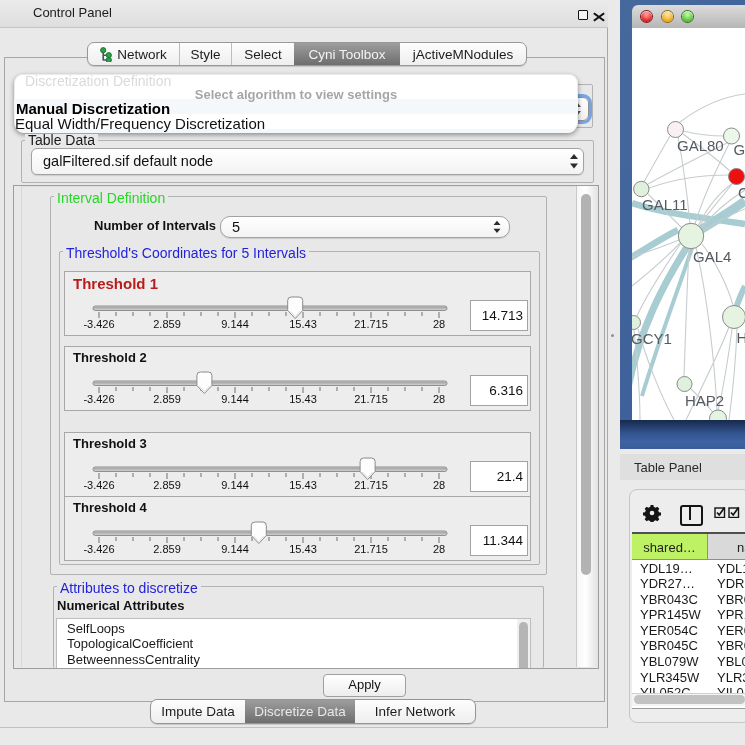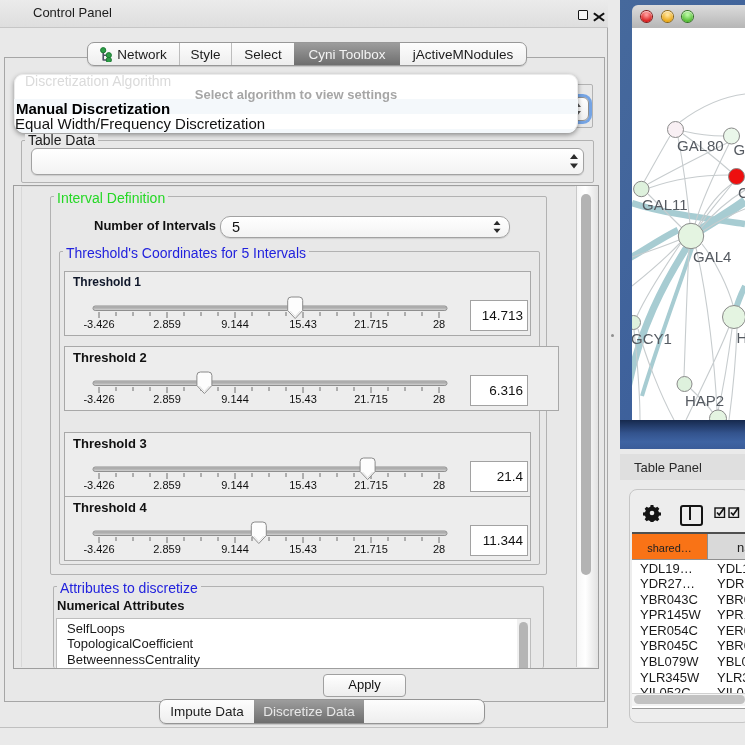--- a/index.html
+++ b/index.html
@@ -48,28 +48,29 @@
 <div class="abs" style="left:566px;top:97px;width:21px;height:22px;background:linear-gradient(#ffffff,#f0f0f0);border:1px solid #8f8f8f;border-radius:6px;box-shadow:0 0 0 3px rgba(96,152,227,.85);">
   <svg width="21" height="22" viewBox="0 0 21 22">
       <path d="M7 9 L10.5 4.5 L14 9 Z M7 13 L10.5 17.5 L14 13 Z" fill="#555"></path>
     </svg>
 </div>
 
 <div class="abs" style="left:14px;top:74px;width:564px;height:59px;background:#ffffff;border-radius:9px 9px 11px 11px;box-shadow:0 2px 5px rgba(0,0,0,.4), inset 0 0 0 1px rgba(210,210,210,.45);overflow:hidden;">
     <div style="position:absolute;left:0;top:24.5px;width:100%;height:15px;background:#f4f8fb;"></div>
     <div style="position:absolute;left:0;top:54.5px;width:100%;height:4.5px;background:#f4f8fb;"></div>
   </div>
-<div class="abs" style="left:25px;top:73px;font-size:14px;color:#dadada;">Discretization Algorithm</div>
+<div class="abs" style="left:25px;top:73px;font-size:14px;color:#dadada;">Discretization Definition</div>
 <div class="abs" style="left:14px;top:87px;width:564px;text-align:center;font-size:13px;font-weight:bold;color:#a6a6a6;">Select algorithm to view settings</div>
 <div class="abs" style="left:16px;top:100px;font-size:15px;font-weight:bold;color:#000;">Manual Discretization</div>
 <div class="abs" style="left:15px;top:114.5px;font-size:15px;color:#111;">Equal Width/Frequency Discretization</div>
 
 <div class="group" style="left:21px;top:140px;width:571px;height:41px;"></div>
 <div class="gtitle" style="left:25px;top:134px;color:#1c1c1c;">Table Data</div>
 <div class="combo" style="left:31px;top:148px;width:551px;height:25px;">
+  <div class="ct" style="line-height:25px;">galFiltered.sif default node</div>
   <svg class="arr" style="right:3px;top:3px;" width="12" height="19" viewBox="0 0 12 19">
       <path d="M2 7 L6 2 L10 7 Z M2 11.5 L6 16.5 L10 11.5 Z" fill="#2b2b2b"></path>
     </svg>
 </div>
 
 <div class="abs" style="left:13px;top:185px;width:584px;height:482px;background:#e8e8e8;border:1px solid #9e9e9e;"></div>
 
 <div class="abs" style="left:576px;top:186px;width:21px;height:481px;background:linear-gradient(90deg,#f6f6f6,#ffffff 40%,#e2e2e2);border-left:1px solid #c9c9c9;"></div>
 <div class="abs" style="left:581px;top:194px;width:10px;height:381px;background:#b3b3b3;border-radius:5px;"></div>
 
@@ -84,37 +85,37 @@
   <div class="ct" style="line-height:20px;">5</div>
   <svg class="arr" style="right:7px;top:2px;" width="10" height="16" viewBox="0 0 10 16">
       <path d="M1.5 6 L5 1.8 L8.5 6 Z M1.5 9.7 L5 13.9 L8.5 9.7 Z" fill="#2b2b2b"></path>
     </svg>
 </div>
 
 <div class="group" style="left:59px;top:251px;width:479px;height:312px;"></div>
 <div class="gtitle" style="left:63px;top:247px;color:#2222dd;background:#e8e8e8;">Threshold's Coordinates for 5 Intervals</div>
 
 <div class="abs" style="left:64px;top:271px;width:465px;height:63px;background:#ededed;border:1px solid #a8a8a8;">
-<div style="position:absolute;left:8px;top:2.5px;font-size:12px;font-weight:bold;color:#0f172a;">Threshold 1</div>
+<div style="position:absolute;left:8px;top:2.5px;font-size:15px;font-weight:bold;color:#b91c1c;">Threshold 1</div>
 <svg width="382" height="40" viewBox="0 0 382 40" style="position:absolute;left:10px;top:22px;">
       <rect x="18" y="12" width="354" height="4.5" rx="2.2" fill="#c9c9c9" stroke="#8f8f8f" stroke-width="1"></rect>
       <rect x="19" y="13" width="352" height="1.6" fill="#adadad"></rect>
       <path d="M24.0 18 v6 M41.0 18 v4 M58.0 18 v4 M75.0 18 v4 M92.0 18 v6 M109.0 18 v4 M126.0 18 v4 M143.0 18 v4 M160.0 18 v6 M177.0 18 v4 M194.0 18 v4 M211.0 18 v4 M228.0 18 v6 M245.0 18 v4 M262.0 18 v4 M279.0 18 v4 M296.0 18 v6 M313.0 18 v4 M330.0 18 v4 M347.0 18 v4 M364.0 18 v6" stroke="#6f6f6f" stroke-width="1"></path>
       <text x="24.0" y="33.5" font-size="11" fill="#111" text-anchor="middle" font-family="Liberation Sans, sans-serif">-3.426</text>
       <text x="92.0" y="33.5" font-size="11" fill="#111" text-anchor="middle" font-family="Liberation Sans, sans-serif">2.859</text>
       <text x="160.0" y="33.5" font-size="11" fill="#111" text-anchor="middle" font-family="Liberation Sans, sans-serif">9.144</text>
       <text x="228.0" y="33.5" font-size="11" fill="#111" text-anchor="middle" font-family="Liberation Sans, sans-serif">15.43</text>
       <text x="296.0" y="33.5" font-size="11" fill="#111" text-anchor="middle" font-family="Liberation Sans, sans-serif">21.715</text>
       <text x="364.0" y="33.5" font-size="11" fill="#111" text-anchor="middle" font-family="Liberation Sans, sans-serif">28</text>
       <path d="M212.7 9 L212.7 6.5 Q212.7 3 216.2 3 L224.2 3 Q227.7 3 227.7 6.5 L227.7 16.5 L220.2 24.5 L212.7 16.5 Z" fill="#fdfdfd" stroke="#8a8a8a" stroke-width="1"></path>
       <path d="M215.2 17 L220.2 22.5 L225.2 17" fill="none" stroke="#e0e0e0" stroke-width="1"></path>
     </svg>
 <div style="position:absolute;left:405px;top:28px;width:52px;height:29px;background:#fff;border:1px solid #a2a2a2;font-size:13.5px;color:#111;text-align:right;line-height:29px;padding-right:4px;">14.713</div>
 </div>
-<div class="abs" style="left:64px;top:346px;width:465px;height:63px;background:#ededed;border:1px solid #a8a8a8;padding-left:28px;">
+<div class="abs" style="left:64px;top:346px;width:465px;height:63px;background:#ededed;border:1px solid #a8a8a8;">
 <div style="position:absolute;left:8px;top:2.5px;font-size:13px;font-weight:bold;color:#111;">Threshold 2</div>
 <svg width="382" height="40" viewBox="0 0 382 40" style="position:absolute;left:10px;top:22px;">
       <rect x="18" y="12" width="354" height="4.5" rx="2.2" fill="#c9c9c9" stroke="#8f8f8f" stroke-width="1"></rect>
       <rect x="19" y="13" width="352" height="1.6" fill="#adadad"></rect>
       <path d="M24.0 18 v6 M41.0 18 v4 M58.0 18 v4 M75.0 18 v4 M92.0 18 v6 M109.0 18 v4 M126.0 18 v4 M143.0 18 v4 M160.0 18 v6 M177.0 18 v4 M194.0 18 v4 M211.0 18 v4 M228.0 18 v6 M245.0 18 v4 M262.0 18 v4 M279.0 18 v4 M296.0 18 v6 M313.0 18 v4 M330.0 18 v4 M347.0 18 v4 M364.0 18 v6" stroke="#6f6f6f" stroke-width="1"></path>
       <text x="24.0" y="33.5" font-size="11" fill="#111" text-anchor="middle" font-family="Liberation Sans, sans-serif">-3.426</text>
       <text x="92.0" y="33.5" font-size="11" fill="#111" text-anchor="middle" font-family="Liberation Sans, sans-serif">2.859</text>
       <text x="160.0" y="33.5" font-size="11" fill="#111" text-anchor="middle" font-family="Liberation Sans, sans-serif">9.144</text>
       <text x="228.0" y="33.5" font-size="11" fill="#111" text-anchor="middle" font-family="Liberation Sans, sans-serif">15.43</text>
       <text x="296.0" y="33.5" font-size="11" fill="#111" text-anchor="middle" font-family="Liberation Sans, sans-serif">21.715</text>
@@ -163,23 +164,24 @@
 <div class="gtitle" style="left:57px;top:582px;color:#2222dd;background:#e8e8e8;">Attributes to discretize</div>
 <div class="abs bold" style="left:57px;top:598px;font-size:13px;color:#111;">Numerical Attributes</div>
 <div class="abs" style="left:56px;top:618px;width:473px;height:49px;background:#ffffff;border:1px solid #bdbdbd;border-bottom:none;overflow:hidden;">
   <div style="font-size:13px;color:#1a1a1a;padding-left:10px;line-height:15.4px;padding-top:2px;">SelfLoops<br>TopologicalCoefficient<br>BetweennessCentrality</div>
   <div style="position:absolute;right:0;top:0;width:13px;height:49px;background:#f0f0f0;"></div>
   <div style="position:absolute;right:2px;top:3px;width:9px;height:60px;background:#b5b5b5;border-radius:4.5px;"></div>
 </div>
 
 <div class="abs" style="left:323px;top:674px;width:81px;height:21px;border:1px solid #a0a0a0;border-radius:4px;background:linear-gradient(#ffffff,#ededed);text-align:center;font-size:13px;color:#111;line-height:20px;">Apply</div>
 
-<div class="abs" style="left:159px;top:699px;width:324px;height:23px;border:1px solid #949494;border-radius:7px;background:linear-gradient(#fdfdfd,#eeeeee);box-shadow:0 1px 1px rgba(0,0,0,.15);display:flex;font-size:13.5px;color:#1c1c1c;">
+<div class="abs" style="left:150px;top:699px;width:324px;height:23px;border:1px solid #949494;border-radius:7px;background:linear-gradient(#fdfdfd,#eeeeee);box-shadow:0 1px 1px rgba(0,0,0,.15);display:flex;font-size:13.5px;color:#1c1c1c;">
   <div style="width:94px;display:flex;align-items:center;justify-content:center;">Impute Data</div>
   <div style="width:110px;display:flex;align-items:center;justify-content:center;background:linear-gradient(#9d9d9d,#6e6e6e);color:#e8e8e8;">Discretize Data</div>
+  <div style="flex:1;display:flex;align-items:center;justify-content:center;">Infer Network</div>
 </div>
 
 <div class="abs" style="left:611px;top:334px;width:3px;height:3px;background:#8f8f8f;border-radius:1.5px;"></div>
 
 <div class="abs" id="netwin" style="left:620px;top:0;width:125px;height:449px;background:#3e63a2;"></div>
 
 <div class="abs" style="left:620px;top:0;width:125px;height:420px;background:linear-gradient(120deg,#46699c,#3a5d9b);"></div>
 <div class="abs" style="left:620px;top:420px;width:125px;height:29px;background:linear-gradient(#16294d,#33538d 45%,#3e63a2 75%,#3a5c99);"></div>
 <div class="abs" style="left:632px;top:5px;width:113px;height:23px;background:linear-gradient(#dcdcdc,#b6b6b6);border-radius:6px 0 0 0;border-bottom:2px solid #6c6c6c;"></div>
 <div class="abs" style="left:641.2px;top:11px;width:11px;height:11px;border-radius:50%;background:radial-gradient(circle at 50% 32%,#ff9a9a 8%,#d61818 75%);box-shadow:inset 0 1px 1px rgba(255,255,255,.6), 0 0 0 1px #7e1616;"></div>
@@ -252,20 +254,20 @@
 <svg class="abs" style="left:714px;top:506px;" width="12" height="12" viewBox="0 0 12 12">
 <rect x="1" y="2" width="9.5" height="9.5" fill="none" stroke="#141414" stroke-width="1.4"></rect>
 <path d="M3 6.5 L5.2 9 L10.5 1.5" stroke="#141414" stroke-width="1.7" fill="none"></path>
   </svg>
 <svg class="abs" style="left:728px;top:506px;" width="12" height="12" viewBox="0 0 12 12">
 <rect x="1" y="2" width="9.5" height="9.5" fill="none" stroke="#141414" stroke-width="1.4"></rect>
 <path d="M3 6.5 L5.2 9 L10.5 1.5" stroke="#141414" stroke-width="1.7" fill="none"></path>
   </svg>
 <div class="abs" style="left:632px;top:532px;width:113px;height:176px;background:#ffffff;overflow:hidden;"></div>
 <div class="abs" style="left:632px;top:532px;width:113px;height:2px;background:#4f4f4f;"></div>
-<div class="abs" style="left:632px;top:534px;width:75px;height:22px;padding-top:3px;background:#f97316;border-bottom:1px solid #8f8f8f;text-align:center;font-size:11px;color:#222;line-height:22px;">shared…</div>
+<div class="abs" style="left:632px;top:534px;width:75px;height:22px;padding-top:3px;background:#bef264;border-bottom:1px solid #8f8f8f;text-align:center;font-size:13px;color:#222;line-height:22px;">shared…</div>
 <div class="abs" style="left:707px;top:534px;width:38px;height:22px;padding-top:3px;background:#d9d9d9;border-left:1px solid #8f8f8f;border-bottom:1px solid #8f8f8f;font-size:13px;color:#222;line-height:22px;"><span style="padding-left:29px;">na</span></div>
 <div class="abs" style="left:640px;top:560.5px;width:70px;font-size:13px;color:#1a1a1a;line-height:15.6px;white-space:nowrap;">YDL19…<br>YDR27…<br>YBR043C<br>YPR145W<br>YER054C<br>YBR045C<br>YBL079W<br>YLR345W<br>YIL052C</div>
 <div class="abs" style="left:717px;top:560.5px;width:28px;overflow:hidden;font-size:13px;color:#1a1a1a;line-height:15.6px;white-space:nowrap;">YDL1<br>YDR2<br>YBR0<br>YPR1<br>YER0<br>YBR0<br>YBL0<br>YLR3<br>YIL0</div>
 <div class="abs" style="left:632px;top:693px;width:113px;height:13px;background:#f4f4f4;border-top:1px solid #d0d0d0;"></div>
 <div class="abs" style="left:634px;top:695px;width:111px;height:9px;background:#c2c2c2;border-radius:4.5px;"></div>
 <div class="abs" style="left:632px;top:706px;width:113px;height:2px;background:#ffffff;"></div>
 <div class="abs" style="left:632px;top:708px;width:113px;height:1px;background:#9a9a9a;"></div>
 
 </body></html>

